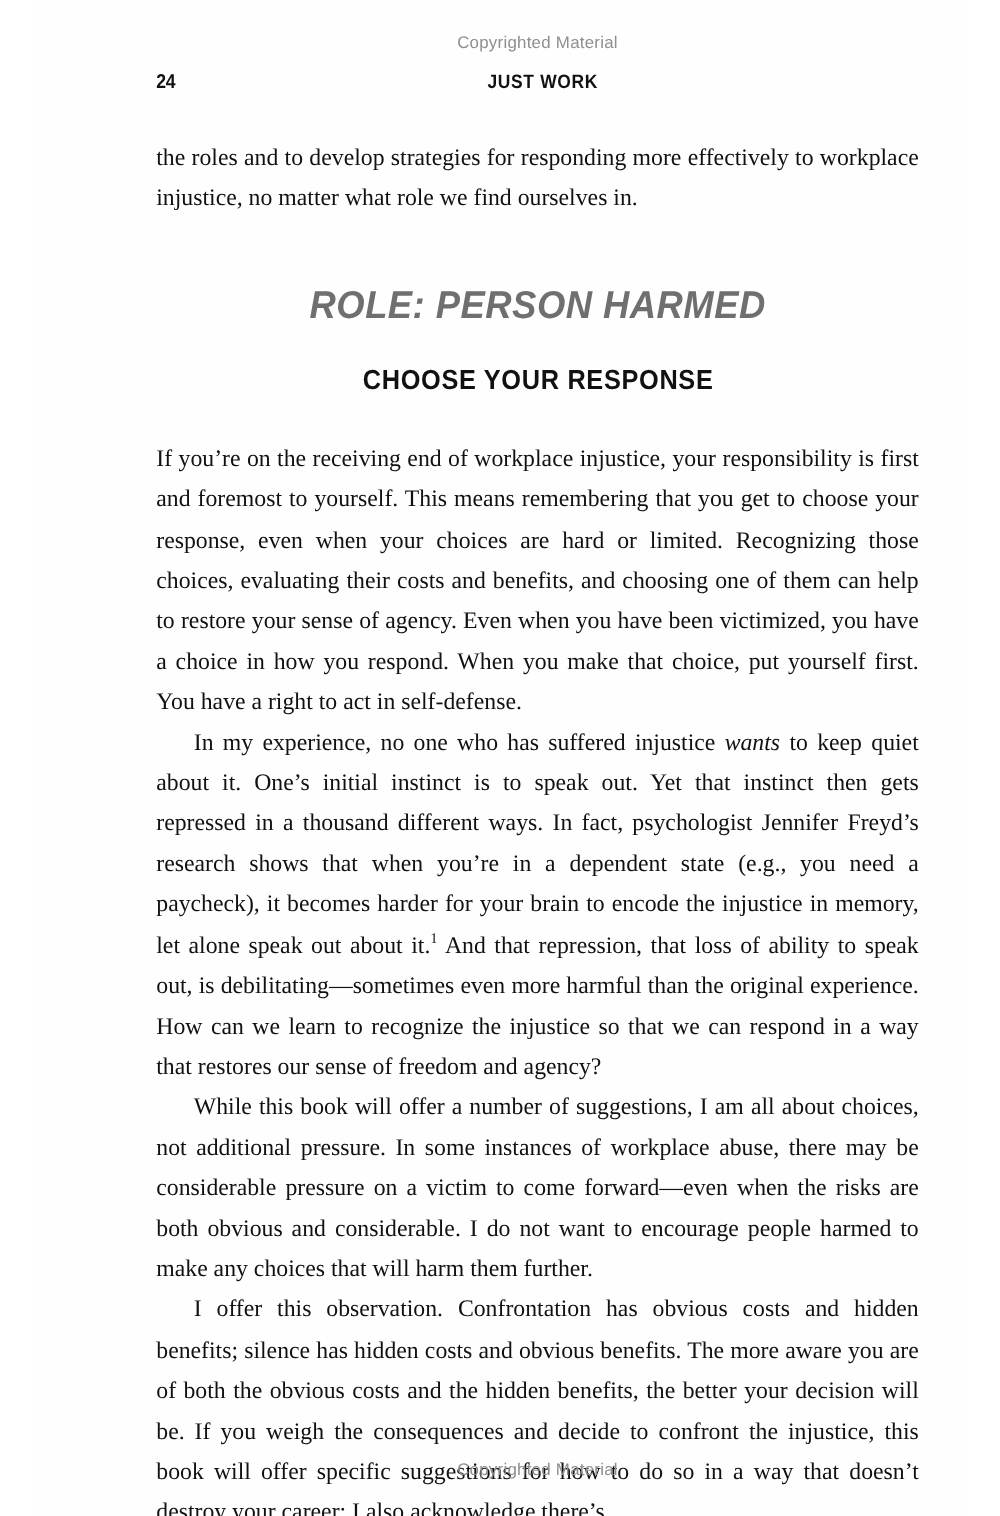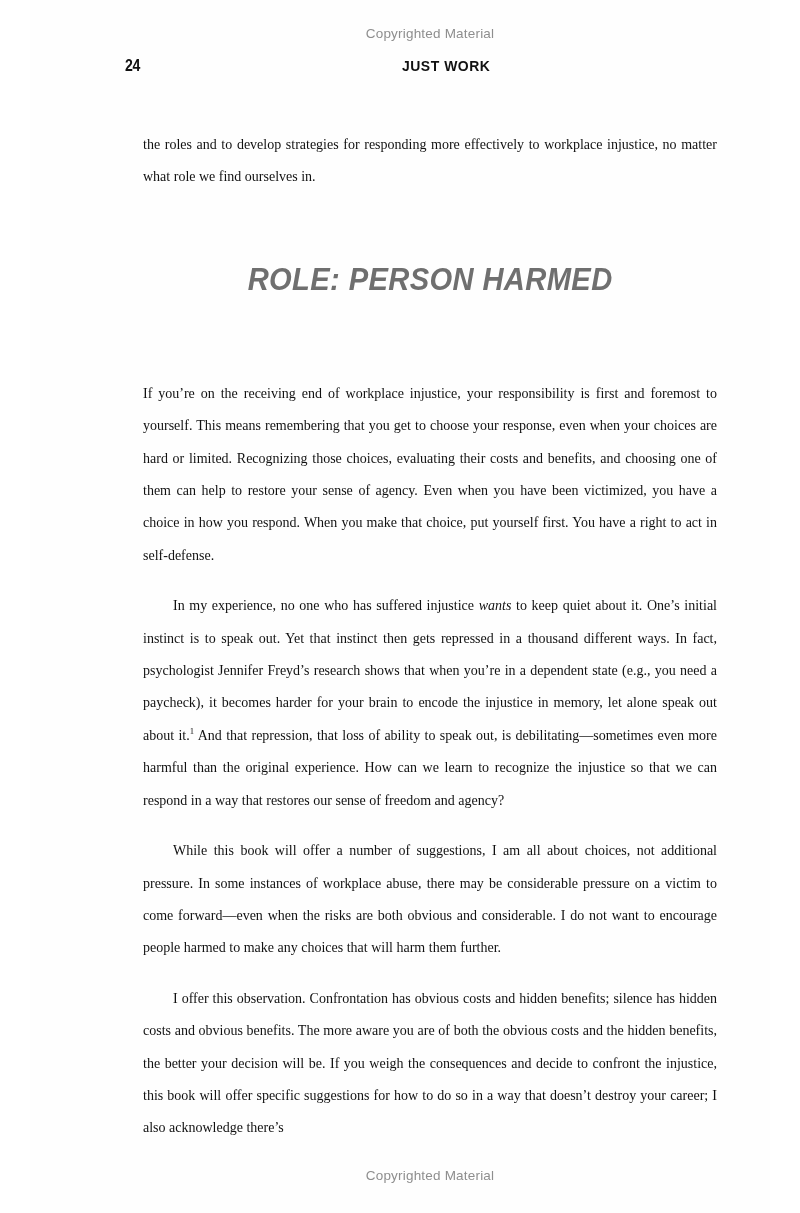--- a/index.html
+++ b/index.html
@@ -62,21 +62,21 @@
     font-weight: bold;
     font-size: 16px;
     letter-spacing: -0.3px;
     color: #111111;
     transform: scaleX(0.88);
     transform-origin: left center;
   }
 
   .book-title {
     position: absolute;
-    left: 16px;
+    left: 4px;
     top: 0;
     width: 610px;
     text-align: center;
     font-family: "Liberation Sans", "DejaVu Sans", sans-serif;
     font-weight: bold;
     font-size: 15.5px;
     letter-spacing: 0.6px;
     color: #111111;
   }
   .book-title > span {
@@ -86,22 +86,22 @@
 
   
   .column {
     position: absolute;
     left: 95px;
     top: 111px;
     width: 610px;
   }
 
   p.body {
-    margin: 18px;
-    font-size: 14px;
+    margin: 0;
+    font-size: 19px;
     line-height: 32.4px;
     text-align: justify;
     text-justify: inter-word;
     hyphens: manual;
     -webkit-hyphens: manual;
   }
 
   p.body.indent {
     text-indent: 30px;
   }
@@ -181,20 +181,25 @@
     <div class="gap-after-intro"></div>
 
     <div class="heading-h1-box">
       <h1 class="section-heading">
         <span>ROLE: PERSON HARMED</span>
       </h1>
     </div>
 
     <div class="gap-after-h1"></div>
 
+    <div class="heading-h2-box">
+      <h2 class="sub-heading">
+        <span>CHOOSE YOUR RESPONSE</span>
+      </h2>
+    </div>
 
     <div class="gap-after-h2"></div>
 
     <p class="body last-line-left">If you’re on the receiving end of workplace injustice, your responsibility is first and foremost to yourself. This means remembering that you get to choose your response, even when your choices are hard or limited. Recognizing those choices, evaluating their costs and benefits, and choosing one of them can help to restore your sense of agency. Even when you have been victimized, you have a choice in how you respond. When you make that choice, put yourself first. You have a right to act in self-defense.</p>
 
     <p class="body indent last-line-left"><span>In my experience, no one who has suffered injustice </span><em>wants</em><span> to keep quiet about it. One’s initial instinct is to speak out. Yet that instinct then gets repressed in a thousand different ways. In fact, psychologist Jennifer Freyd’s research shows that when you’re in a dependent state (e.g., you need a paycheck), it becomes harder for your brain to encode the injustice in memory, let alone speak out about it.</span><sup class="note">1</sup><span> And that repression, that loss of ability to speak out, is debilitating—sometimes even more harmful than the original experience. How can we learn to recognize the injustice so that we can respond in a way that restores our sense of freedom and agency?</span></p>
 
     <p class="body indent last-line-left">While this book will offer a number of suggestions, I am all about choices, not additional pressure. In some instances of workplace abuse, there may be considerable pressure on a victim to come forward—even when the risks are both obvious and considerable. I do not want to encourage people harmed to make any choices that will harm them further.</p>
 
     <p class="body indent">I offer this observation. Confrontation has obvious costs and hidden benefits; silence has hidden costs and obvious benefits. The more aware you are of both the obvious costs and the hidden benefits, the better your decision will be. If you weigh the consequences and decide to confront the injustice, this book will offer specific suggestions for how to do so in a way that doesn’t destroy your career; I also acknowledge there’s</p>

